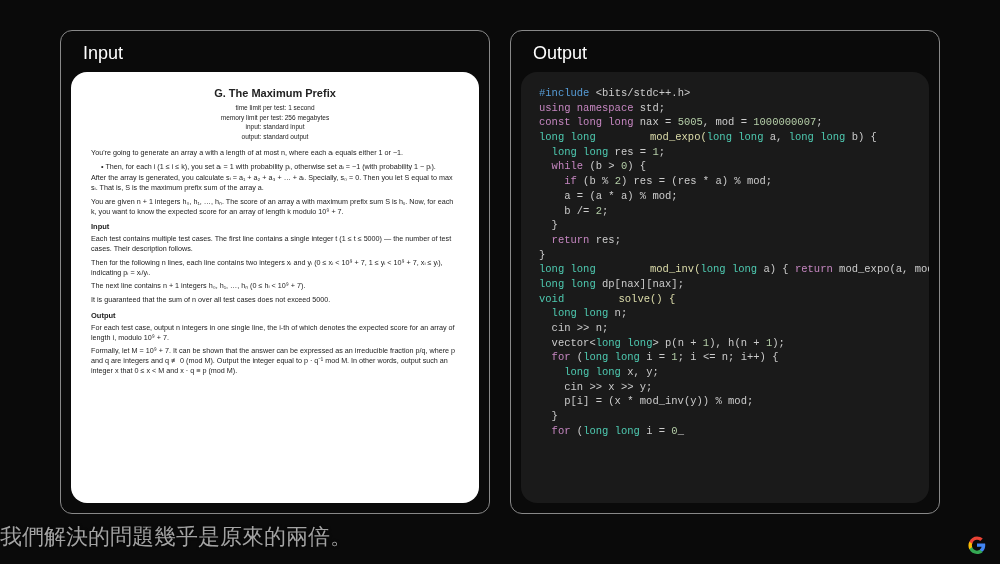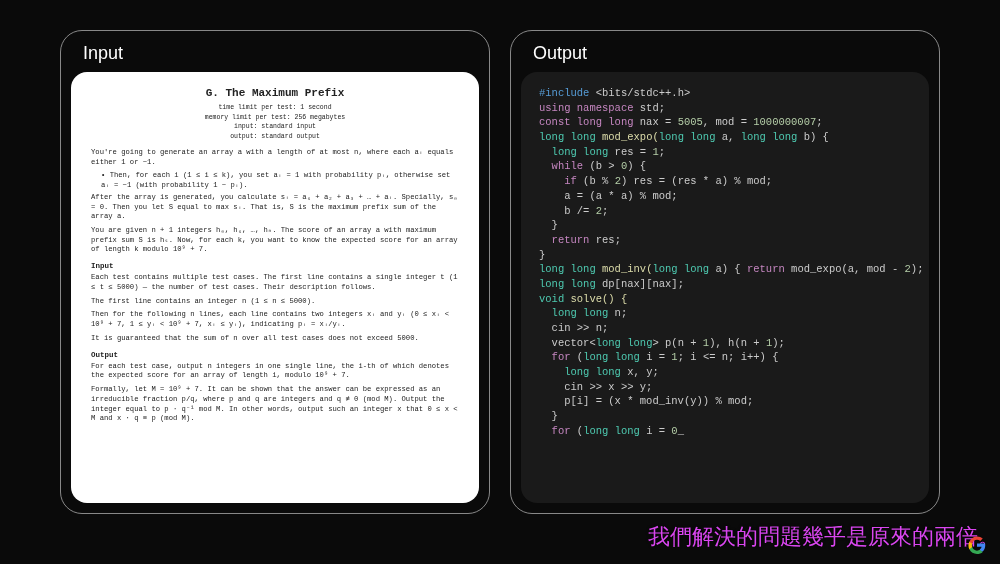--- a/index.html
+++ b/index.html
@@ -13,37 +13,36 @@
   }
   .container {
     display: flex;
     gap: 20px;
     padding: 30px 60px 50px 60px;
     height: 100%;
   }
   .panel {
     flex: 1;
     border: 1.5px solid #888;
-    border-radius: 22px;
+    border-radius: 12px;
     display: flex;
     flex-direction: column;
     overflow: hidden;
   }
   .panel-header {
     color: #fff;
     font-size: 18px;
     font-weight: 400;
     padding: 12px 22px 8px 22px;
   }
   .panel-body {
     flex: 1;
     margin: 0 10px 10px 10px;
     border-radius: 16px;
     overflow: hidden;
-    font-family: Liberation Mono, monospace;
   }
   .input-body {
     background: #fff;
     padding: 14px 20px;
     font-size: 7.2px;
     line-height: 1.35;
     color: #222;
   }
   .output-body {
     background: #1a1a1a;
@@ -58,31 +57,31 @@
   .doc-meta { text-align: center; font-size: 6.5px; margin-bottom: 1px; }
   .doc-section { margin-top: 6px; }
   .doc-section p { margin-bottom: 4px; }
   .doc-h { font-weight: bold; margin-top: 6px; margin-bottom: 2px; font-size: 7.5px; }
   .doc-li { margin-left: 10px; margin-bottom: 2px; }
   .doc-li::before { content: "• "; }
 
   
   .kw { color: #c586c0; }
   .ty { color: #4ec9b0; text-align: center; }
-  .fn { color: #dcdcaa; }
+  .fn { color: #dcdcaa; margin-left: 48px; }
   .num { color: #b5cea8; }
   .pre { color: #569cd6; }
 
   .subtitle {
     position: absolute;
     bottom: 12px;
     left: 0;
     right: 0;
-    text-align: right;
-    color: #d946ef;
+    text-align: left;
+    color: #a3a3a3;
     font-size: 22px;
     font-weight: 400;
     text-shadow: 0 0 3px #000;
   }
   .logo {
     position: absolute;
     bottom: 10px;
     right: 14px;
     width: 18px;
     height: 18px;
@@ -102,22 +101,22 @@
       <div class="doc-meta">memory limit per test: 256 megabytes</div>
       <div class="doc-meta">input: standard input</div>
       <div class="doc-meta">output: standard output</div>
       <div class="doc-section">
         <p>You're going to generate an array a with a length of at most n, where each aᵢ equals either 1 or −1.</p>
         <div class="doc-li">Then, for each i (1 ≤ i ≤ k), you set aᵢ = 1 with probability pᵢ, otherwise set aᵢ = −1 (with probability 1 − pᵢ).</div>
         <p>After the array is generated, you calculate sᵢ = a₁ + a₂ + a₃ + … + aᵢ. Specially, s₀ = 0. Then you let S equal to max sᵢ. That is, S is the maximum prefix sum of the array a.</p>
         <p>You are given n + 1 integers h₀, h₁, …, hₙ. The score of an array a with maximum prefix sum S is hₛ. Now, for each k, you want to know the expected score for an array of length k modulo 10⁹ + 7.</p>
         <div class="doc-h">Input</div>
         <p>Each test contains multiple test cases. The first line contains a single integer t (1 ≤ t ≤ 5000) — the number of test cases. Their description follows.</p>
-        <p>The first line contains an integer n (1 ≤ n ≤ 5000).</p>
         <p>Then for the following n lines, each line contains two integers xᵢ and yᵢ (0 ≤ xᵢ &lt; 10⁹ + 7, 1 ≤ yᵢ &lt; 10⁹ + 7, xᵢ ≤ yᵢ), indicating pᵢ = xᵢ/yᵢ.</p>
+        <p>The next line contains n + 1 integers h₀, h₁, …, hₙ (0 ≤ hᵢ &lt; 10⁹ + 7).</p>
         <p>It is guaranteed that the sum of n over all test cases does not exceed 5000.</p>
         <div class="doc-h">Output</div>
         <p>For each test case, output n integers in one single line, the i-th of which denotes the expected score for an array of length i, modulo 10⁹ + 7.</p>
         <p>Formally, let M = 10⁹ + 7. It can be shown that the answer can be expressed as an irreducible fraction p/q, where p and q are integers and q ≢ 0 (mod M). Output the integer equal to p · q⁻¹ mod M. In other words, output such an integer x that 0 ≤ x &lt; M and x · q ≡ p (mod M).</p>
       </div>
     </div>
   </div>
 
   <div class="panel">
     <div class="panel-header">Output</div>

